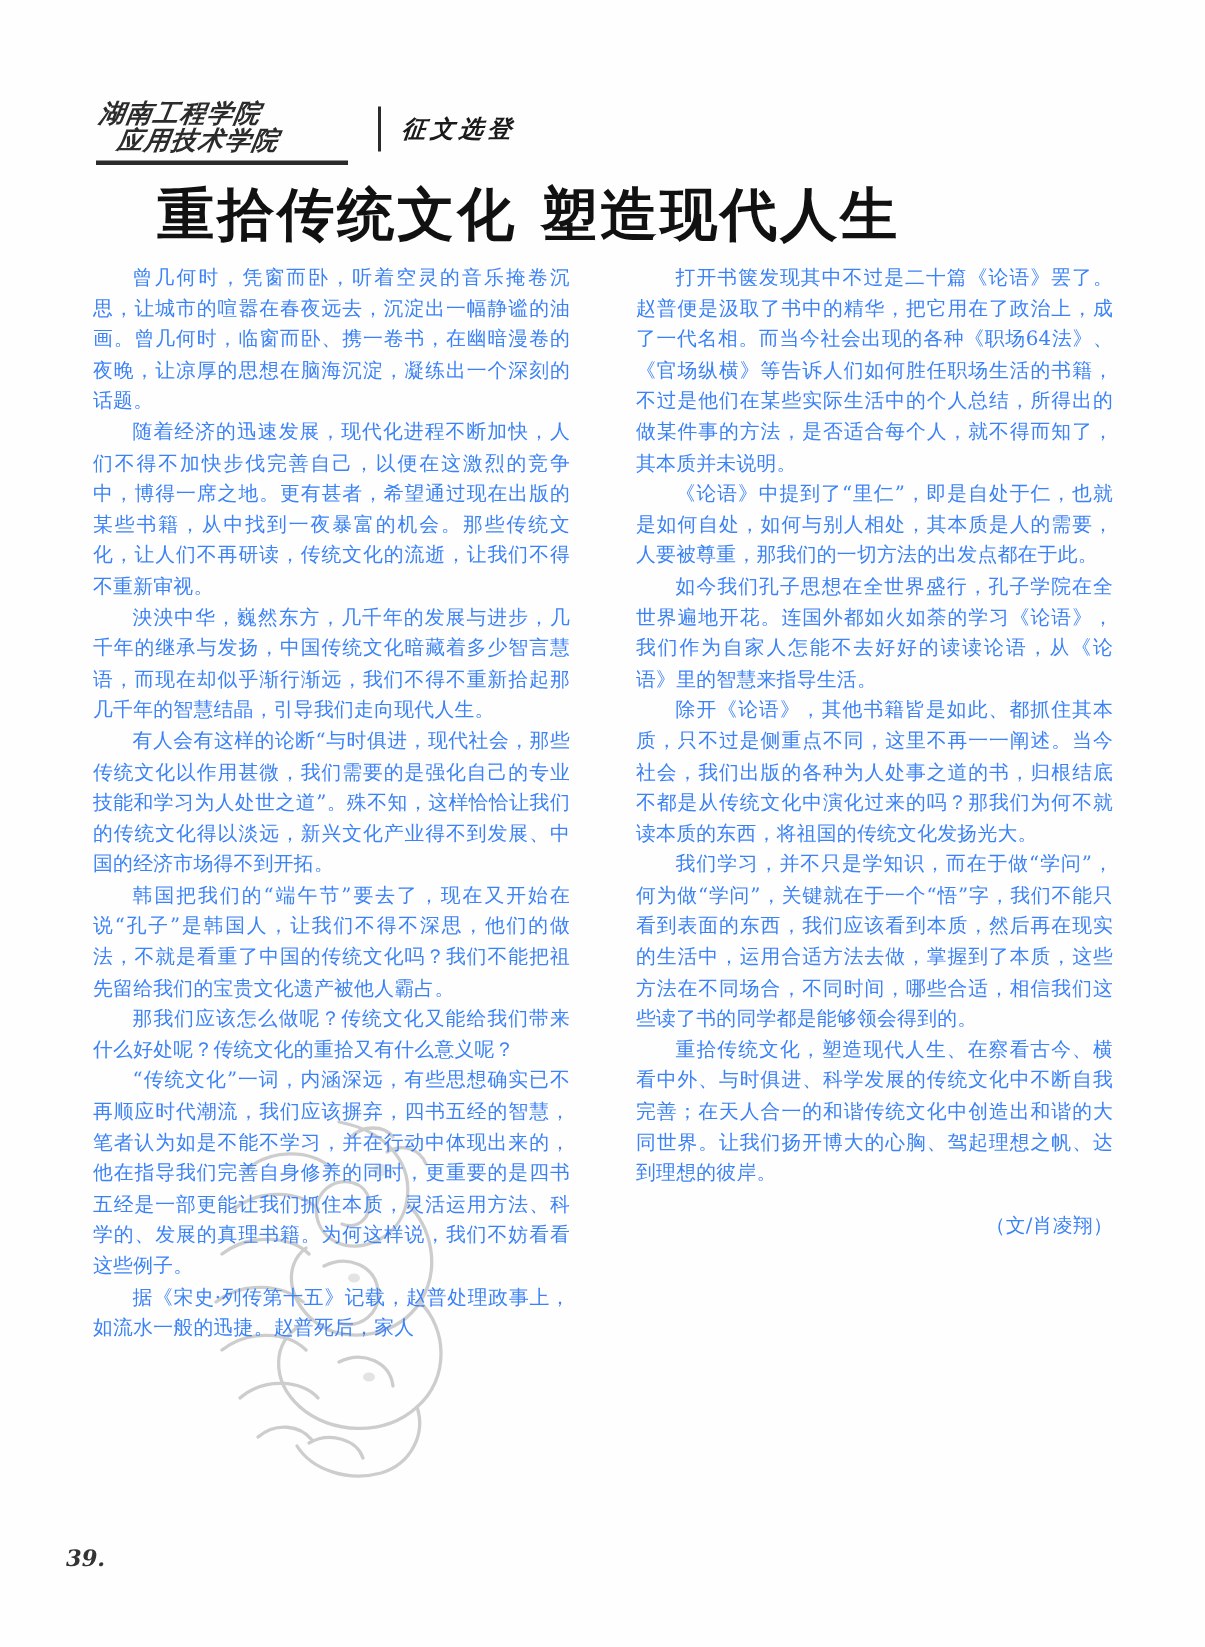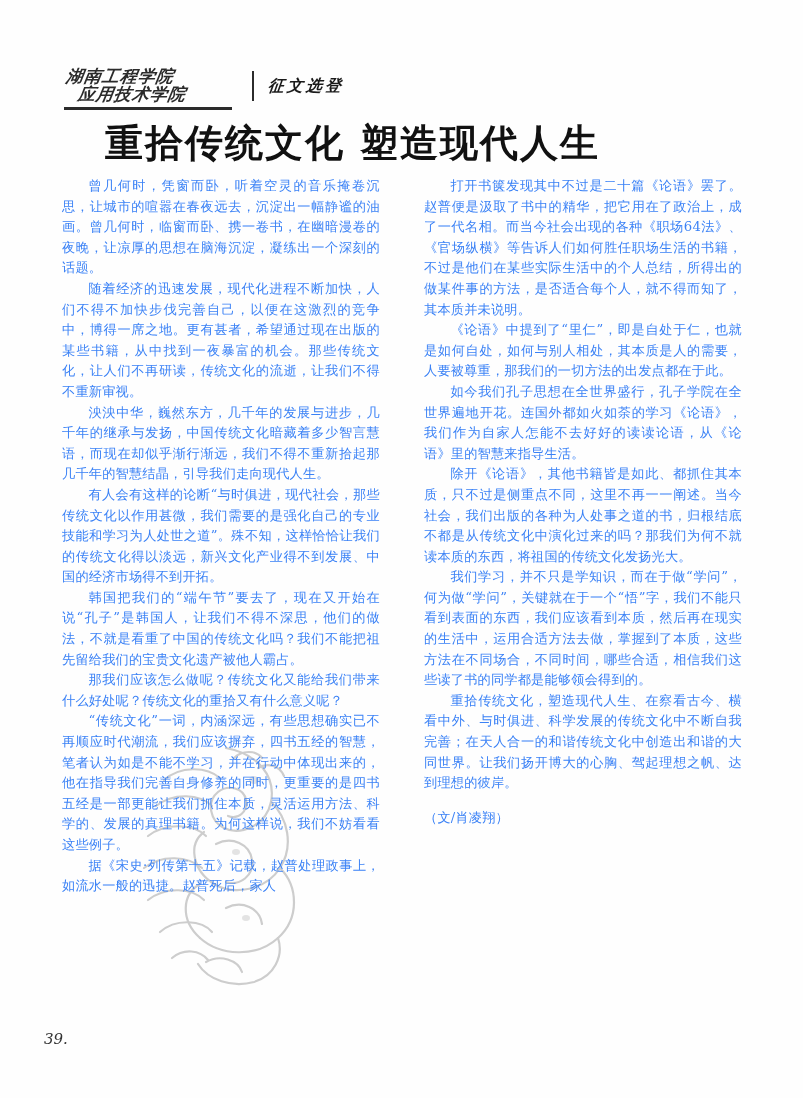--- a/index.html
+++ b/index.html
@@ -110,20 +110,21 @@
     margin: 0;
     font-size: 13.2px;
     line-height: 20.6px;
     text-align: justify;
     text-justify: inter-ideograph;
     text-indent: 2em;
     color: #3b82f6;
     letter-spacing: 0.2px;
   }
   .col p.sign {
+    text-align: right;
     text-indent: 0;
     margin-top: 14px;
   }
 
   
   .watermark {
     position: absolute;
     left: 108px;
     top: 740px;
     width: 240px;
@@ -135,20 +136,21 @@
 
   
   .page-number {
     position: absolute;
     left: 44px;
     top: 1030px;
     font-size: 15px;
     font-family: "DejaVu Serif", serif;
     color: #333;
     font-style: italic;
+    font-weight: bold;
   }
 </style>
 </head>
 <body>
 
 <div class="page">
 
   <div class="masthead">
     <div class="logo-block">
       <div class="logo-line l1">湖南工程学院</div>

